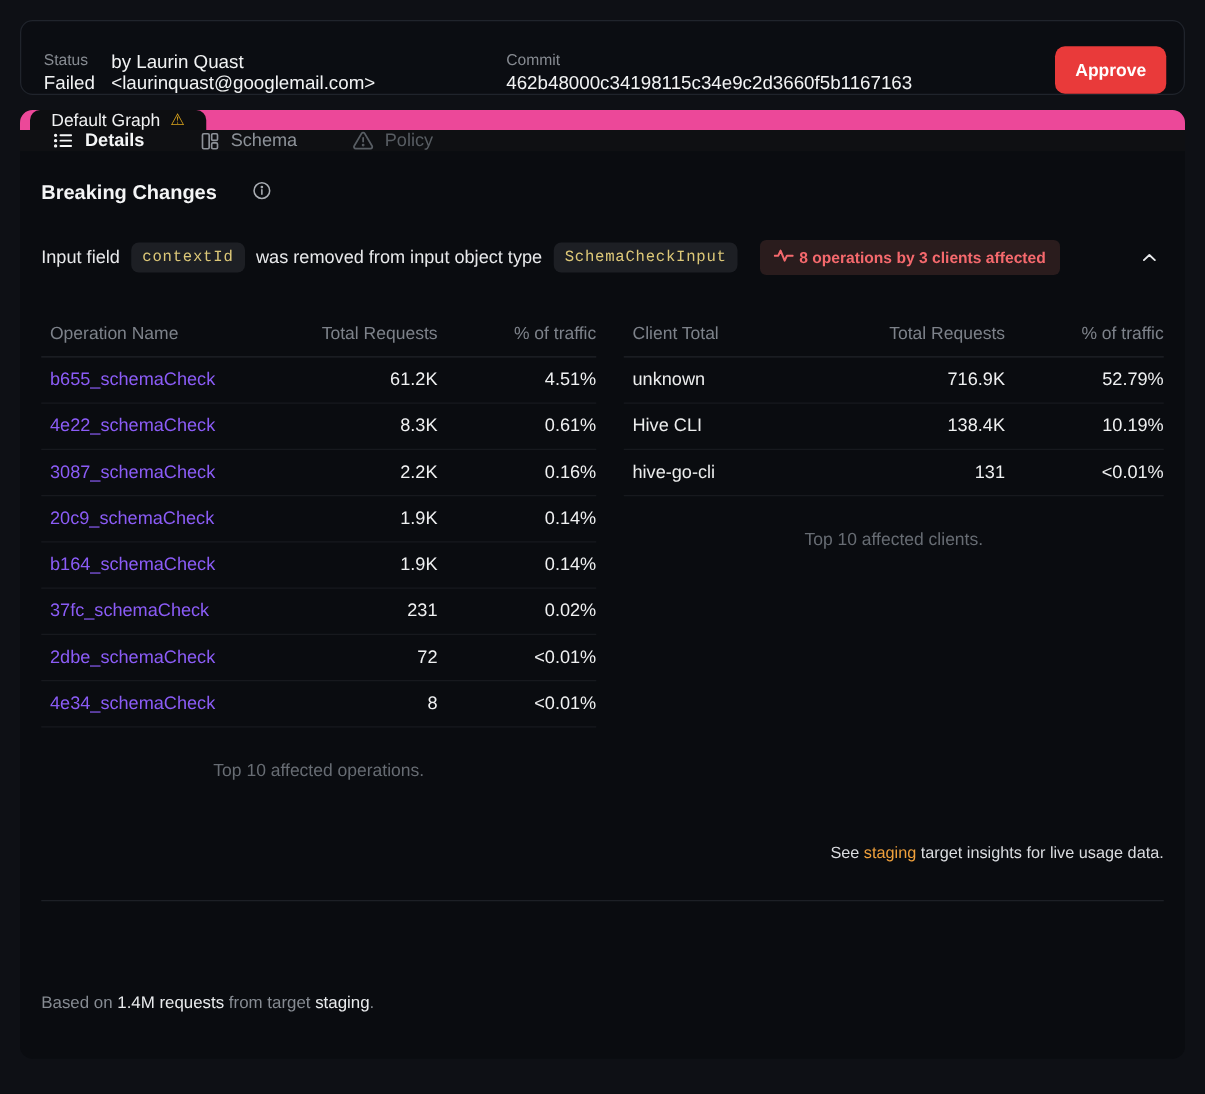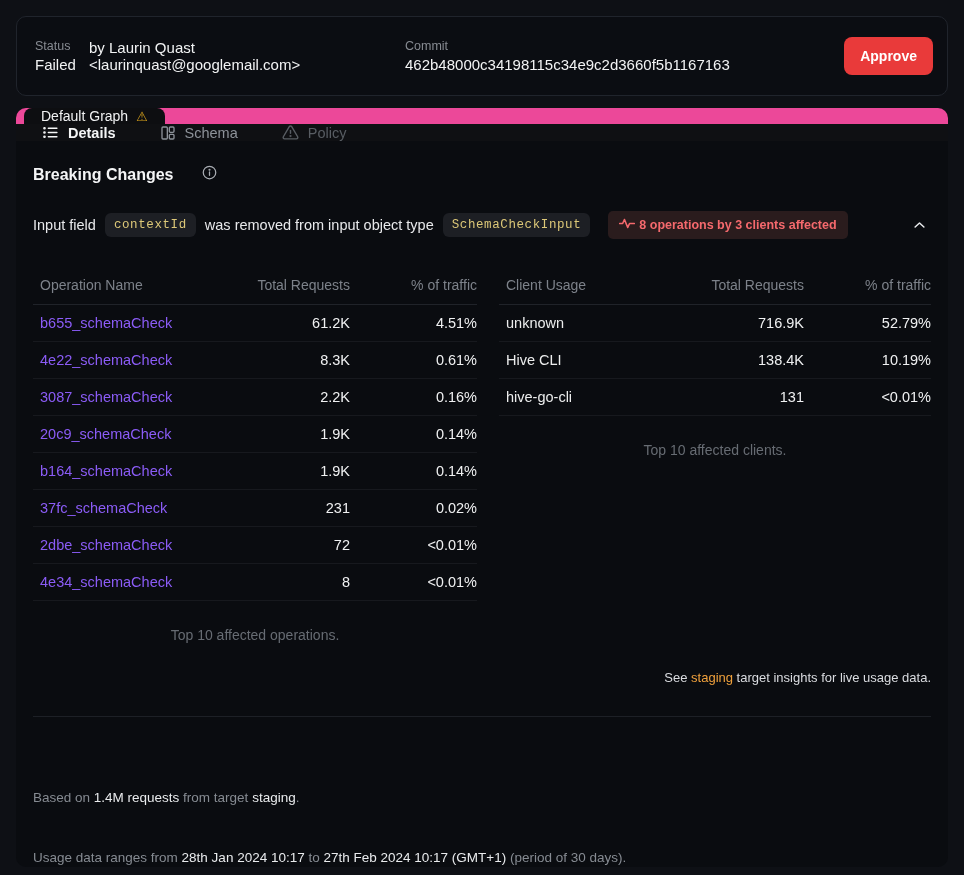--- a/index.html
+++ b/index.html
@@ -10,23 +10,23 @@
     color:#ececee;
     overflow:hidden;
   }
   .page { padding:16px; }
 
   
   .header-card {
     background:#0b0d12;
     border:1px solid #20242c;
     border-radius:10px;
-    height:80px;
-    display:flex;
-    align-items:center;
+    height:60px;
+    display:flex;
+    align-items:flex-end;
     padding:0 14px 0 18px;
   }
   .kv { display:flex; flex-direction:column; gap:3px; }
   .kv .k { font-size:12.5px; color:#878b92; }
   .kv .v { font-size:15px; color:#f2f3f4; }
   .kv-status { width:54px; }
   .kv-triggered { width:316px; }
   .kv-commit { flex:1; }
   .approve-btn {
     margin-left:auto;
@@ -129,21 +129,21 @@
   }
   .thead { height:40px; color:#7d828a; font-size:14px; border-bottom:1px solid #202329; }
   .trow  { border-bottom:1px solid #17191e; font-size:14.5px; }
   .cell-r { text-align:right; }
   .cell-name { padding-left:7px; }
   .op-link { color:#8b5cf6; text-decoration:none; cursor:pointer; }
   .client-name { color:#eceded; }
   .num { color:#f0f1f2; }
   .tfoot { text-align:center; color:#676c73; font-size:14px; margin-top:26px; }
 
-  .insights-note { text-align:right; font-size:13px; color:#dadce0; margin-top:27px; }
+  .insights-note { text-align:right; font-size:13px; color:#dadce0; margin-top:50px; }
   .insights-note .lnk { color:#f0a13c; text-decoration:none; cursor:pointer; }
 
   .divider { border:none; border-top:1px solid #1d2026; margin-top:31px; }
 
   .usage { margin-top:31px; font-size:13.5px; line-height:20px; color:#868b92; white-space:pre-wrap; }
   .usage .strong { color:#e9ebed; }
 </style>
 </head>
 <body>
 
@@ -297,21 +297,21 @@
     <span class="cell-name name-slot"><a class="op-link">4e34_schemaCheck</a></span>
     <span class="cell-r num req-slot">8</span>
     <span class="cell-r num traf-slot">&lt;0.01%</span>
   </div>
 </div>
           <div class="tfoot">Top 10 affected operations.</div>
         </div>
 
         <div class="dtable dtable-right">
           <div class="thead">
-            <span class="cell-name">Client Usage</span>
+            <span class="cell-name">Client Total</span>
             <span class="cell-r">Total Requests</span>
             <span class="cell-r">% of traffic</span>
           </div>
           <div id="client-rows">
   <div class="trow">
     <span class="cell-name name-slot client-name">unknown</span>
     <span class="cell-r num req-slot">716.9K</span>
     <span class="cell-r num traf-slot">52.79%</span>
   </div>
 

